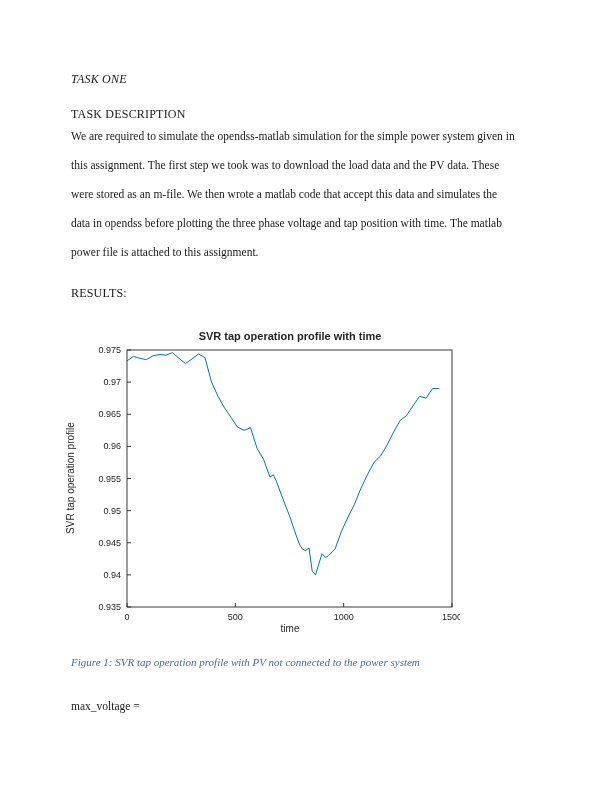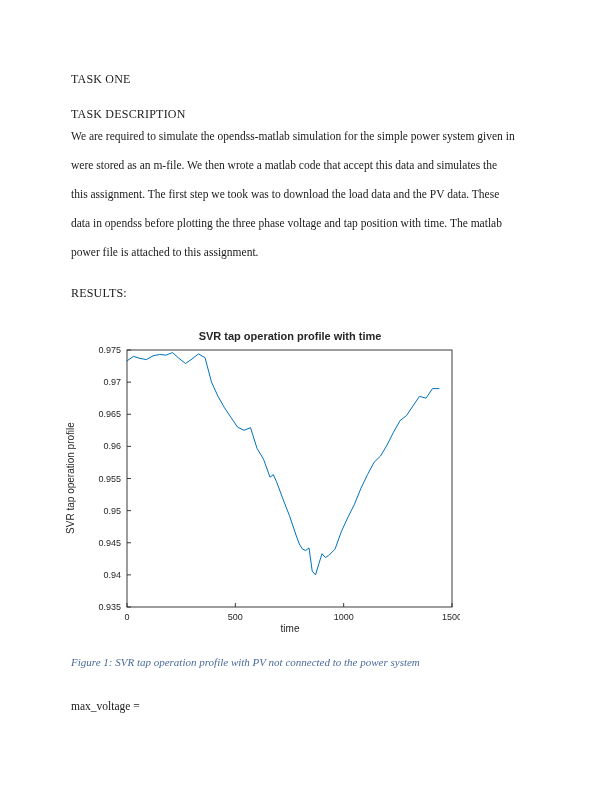--- a/index.html
+++ b/index.html
@@ -15,21 +15,21 @@
   .doc-heading{
     position:absolute;left:71px;
     font-size:12px;letter-spacing:0.2px;
   }
   #body-paragraph{
     position:absolute;left:71px;top:122px;width:480px;
     font-size:11.5px;line-height:29px;
   }
   #body-paragraph div{white-space:nowrap;}
   #results-label{top:286px;}
-  #task-one{top:72px;}
+  #task-one{top:72px;font-style:italic;}
   #task-desc{top:107px;}
   
   #chart{
     position:absolute;left:60px;top:326px;width:400px;height:318px;
     font-family:"Liberation Sans", sans-serif;color:#262626;
   }
   #chart-title{
     position:absolute;left:67px;top:4px;width:326px;
     text-align:center;font-size:11px;font-weight:bold;color:#262626;
   }
@@ -57,22 +57,22 @@
 <body>
 
 <div id="page">
 
   <div id="task-one" class="doc-heading">TASK ONE</div>
 
   <div id="task-desc" class="doc-heading">TASK DESCRIPTION</div>
 
   <div id="body-paragraph">
       <div>We are required to simulate the opendss-matlab simulation for the simple power system given in</div>
+      <div>this assignment. The first step we took was to download the load data and the PV data. These</div>
       <div>were stored as an m-file. We then wrote a matlab code that accept this data and simulates the</div>
-      <div>this assignment. The first step we took was to download the load data and the PV data. These</div>
       <div>data in opendss before plotting the three phase voltage and tap position with time. The matlab</div>
       <div>power file is attached to this assignment.</div>
     </div>
 
   <div id="results-label" class="doc-heading">RESULTS:</div>
 
   <div id="chart">
     <div id="chart-title">SVR tap operation profile with time</div>
     <div id="chart-ylabel">SVR tap operation profile</div>
     <svg id="chart-svg" width="400" height="318" viewBox="0 0 400 318">

